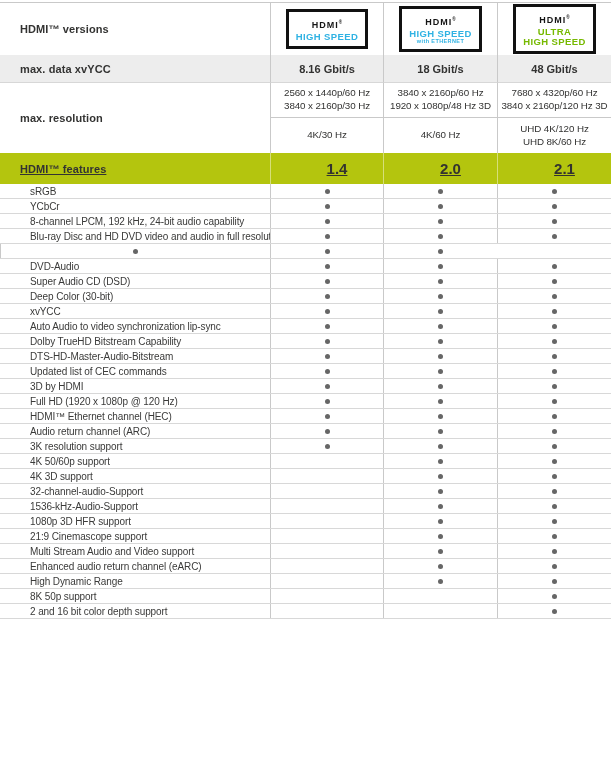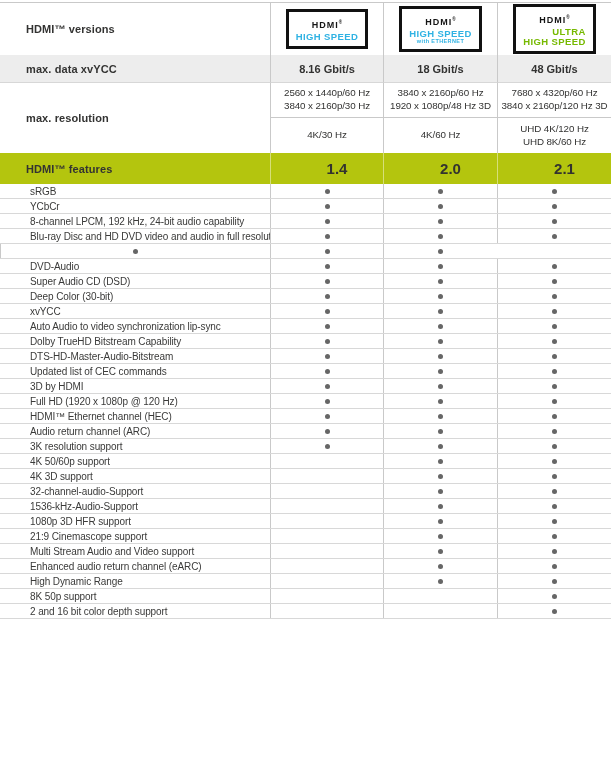--- a/index.html
+++ b/index.html
@@ -26,47 +26,47 @@
   .table{
     border-top:1px solid var(--border);
   }
   
   .top-grid{
     display:grid;
     grid-template-columns:270px 113px 114px 114px;
     grid-template-rows:52px 28px 35px 35px 31px;
   }
   .cell{ display:flex; align-items:center; }
-  .label-cell{ padding-left:26px; font-size:11px; font-weight:bold; letter-spacing:.1px; }
+  .label-cell{ padding-left:20px; font-size:11px; font-weight:bold; letter-spacing:.1px; }
   .data-cell{
     justify-content:center; text-align:center;
     border-left:1px solid var(--border);
   }
   .gray{ background:var(--gray); border-bottom:1px solid #d7d7d7; }
   .rate{ font-size:11px; font-weight:bold; }
   .res1{ border-bottom:1px solid var(--border); }
   .res-text{ font-size:9.8px; line-height:1.32; white-space:pre-line; letter-spacing:-.1px; }
   .res-label{ grid-row:3 / 5; }
-  .greenrow{ background:var(--green); }
+  .greenrow{ background:var(--green);text-decoration:underline; }
   .greenrow.data-cell{ border-left:1px solid rgba(255,255,255,.45); }
   .gver{ font-size:15px; font-weight:bold; color:#33332f;padding-left:20px; }
   
   .badge{
     background:#fff; border:3px solid #111;
     padding:3px 7px 4px 7px; text-align:center; line-height:1.05;
     display:inline-block;
   }
   .badge-brand{
     font-size:9px; font-weight:bold; color:#151515; letter-spacing:1px;
     transform:scaleY(.9);
   }
   .badge-brand .rmark{ font-size:4.5px; vertical-align:super; letter-spacing:0; }
   .badge-line{ font-size:9.5px; font-weight:bold; letter-spacing:.4px; white-space:nowrap; }
   .cyan{ color:var(--cyan); }
-  .bgreen{ color:var(--badge-green);text-align:right; }
+  .bgreen{ color:var(--badge-green); }
   .badge-sub{ font-size:5.5px; font-weight:bold; letter-spacing:.4px; }
   
   .frow{
     display:grid;
     grid-template-columns:270px 113px 114px 114px;
     height:15px;
     border-bottom:1px solid var(--rowline);
   }
   .flabel{
     display:flex; align-items:center; padding-left:30px;

